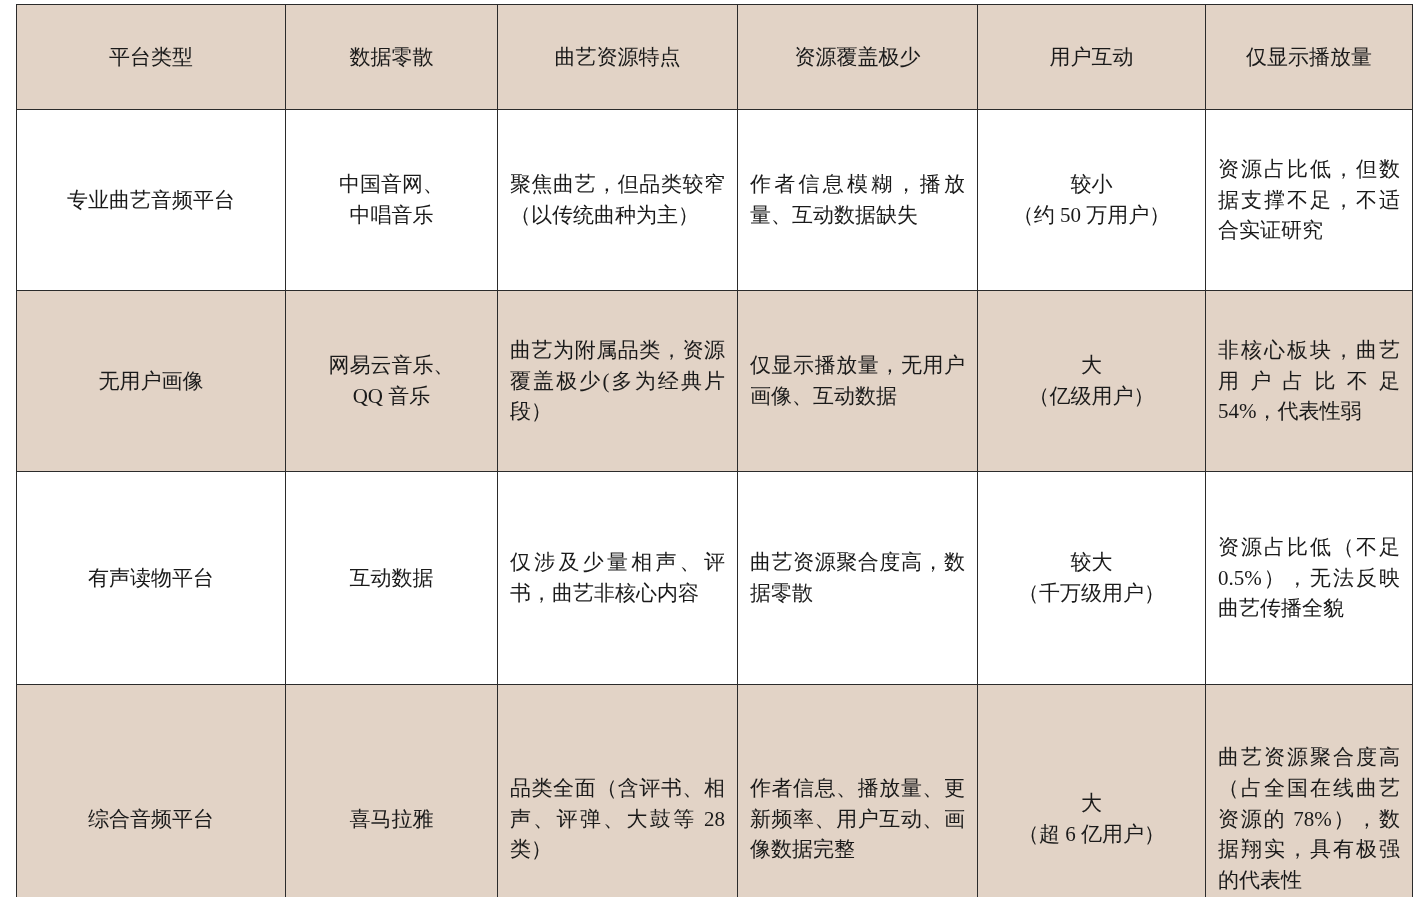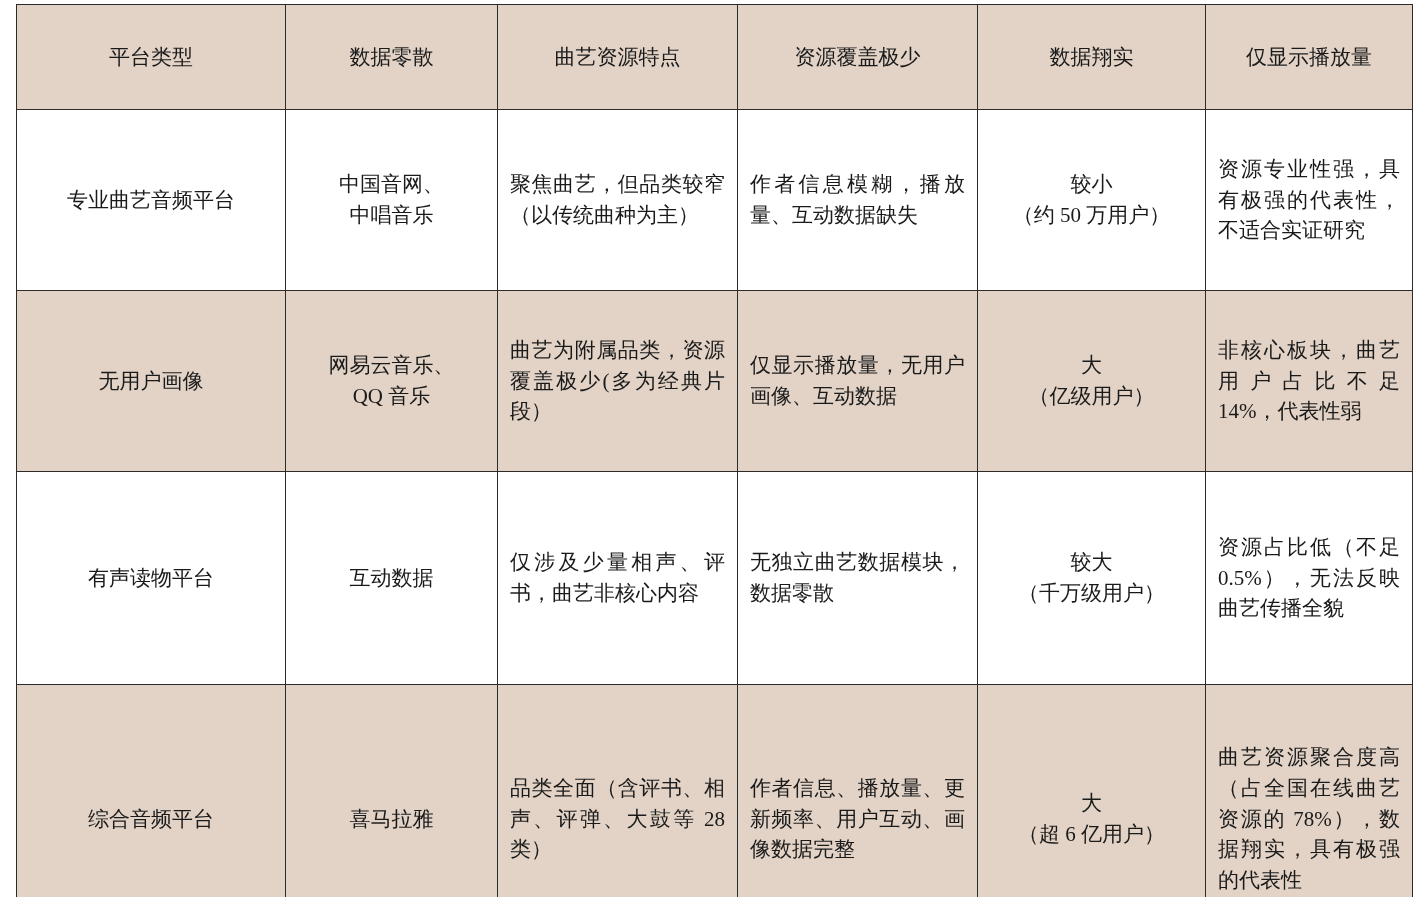--- a/index.html
+++ b/index.html
@@ -79,46 +79,46 @@
         <col class="c3">
         <col class="c4">
         <col class="c5">
     </colgroup>
     <thead>
       <tr>
         <td>平台类型</td>
         <td>数据零散</td>
         <td>曲艺资源特点</td>
         <td>资源覆盖极少</td>
-        <td>数据翔实</td>
+        <td>用户互动</td>
         <td>仅显示播放量</td>
       </tr>
     </thead>
     <tbody>
       <tr class="plain r1">
         <td class="center">专业曲艺音频平台</td>
         <td class="center">中国音网、<br>中唱音乐</td>
         <td class="just">聚焦曲艺，但品类较窄（以传统曲种为主）</td>
         <td class="just">作者信息模糊，播放量、互动数据缺失</td>
         <td class="center">较小<br>（约 50 万用户）</td>
-        <td class="just">资源专业性强，具有极强的代表性，不适合实证研究</td>
+        <td class="just">资源占比低，但数据支撑不足，不适合实证研究</td>
       </tr>
       <tr class="shade r2">
         <td class="center">无用户画像</td>
         <td class="center">网易云音乐、<br>QQ 音乐</td>
         <td class="just">曲艺为附属品类，资源覆盖极少(多为经典片段）</td>
         <td class="just">仅显示播放量，无用户画像、互动数据</td>
         <td class="center">大<br>（亿级用户）</td>
-        <td class="just">非核心板块，曲艺用户占比不足 14%，代表性弱</td>
+        <td class="just">非核心板块，曲艺用户占比不足 54%，代表性弱</td>
       </tr>
       <tr class="plain r3">
         <td class="center">有声读物平台</td>
         <td class="center">互动数据</td>
         <td class="just">仅涉及少量相声、评书，曲艺非核心内容</td>
-        <td class="just">无独立曲艺数据模块，数据零散</td>
+        <td class="just">曲艺资源聚合度高，数据零散</td>
         <td class="center">较大<br>（千万级用户）</td>
         <td class="just">资源占比低（不足 0.5%），无法反映曲艺传播全貌</td>
       </tr>
       <tr class="shade r4">
         <td class="center">综合音频平台</td>
         <td class="center">喜马拉雅</td>
         <td class="just">品类全面（含评书、相声、评弹、大鼓等 28 类）</td>
         <td class="just">作者信息、播放量、更新频率、用户互动、画像数据完整</td>
         <td class="center">大<br>（超 6 亿用户）</td>
         <td class="just">曲艺资源聚合度高（占全国在线曲艺资源的 78%），数据翔实，具有极强的代表性</td>

